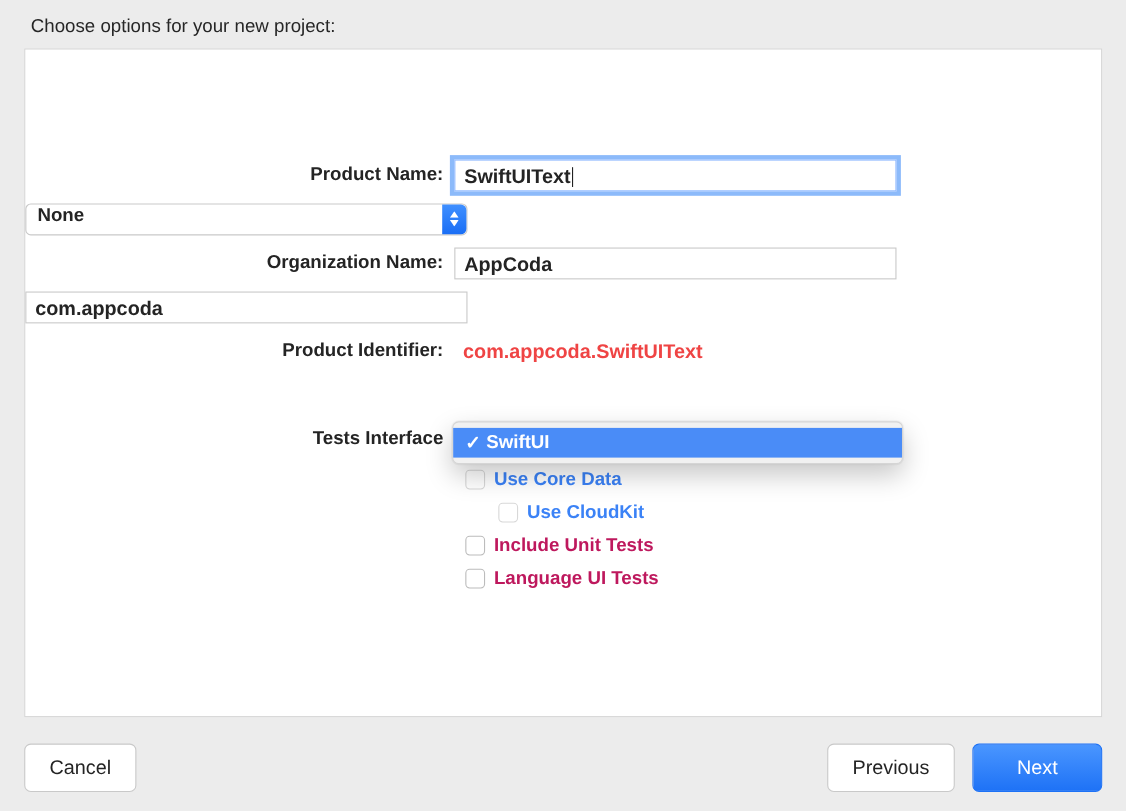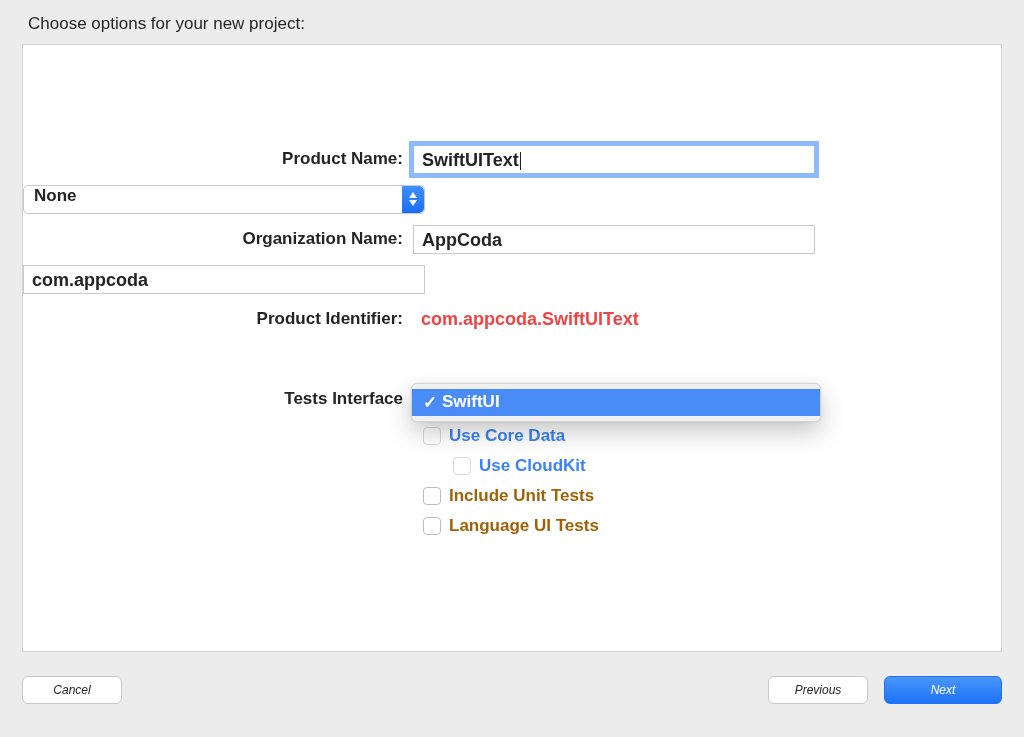--- a/index.html
+++ b/index.html
@@ -104,42 +104,41 @@
   .checkbox-spacer { width: 400px; }
   .chk {
     width: 18px; height: 18px;
     border: 1px solid #bcbcbc;
     border-radius: 4px;
     background: #fff;
     margin-right: 8px;
     display: inline-block;
   }
   .chk.disabled { border-color: #d8d8d8; }
-  .chk-label { color: #a16207; }
+  .chk-label { color: #be185d; }
   .chk-label.disabled { color: #3b82f6; }
   .indent { width: 430px; }
   .button-bar {
     display: flex;
     gap: 16px;
     align-items: center;
   }
   .spacer { flex: 1; }
   .btn {
     min-width: 100px;
-    height: 28px;
+    height: 44px;
     border: 1px solid #c9c9c9;
     border-radius: 6px;
     background: #fff;
-    font-size: 12px;
+    font-size: 18px;
     padding: 0 22px;
     display: inline-flex;
     align-items: center;
     justify-content: center;
     color: #242424;
-    font-style: italic;
   }
   .btn.primary {
     background: linear-gradient(#4a96ff,#1e72f6);
     border-color: #1e72f6;
     color: #fff;
     min-width: 118px;
   }
   .dropdown {
     position: absolute;
     background: #f1f1f1;

